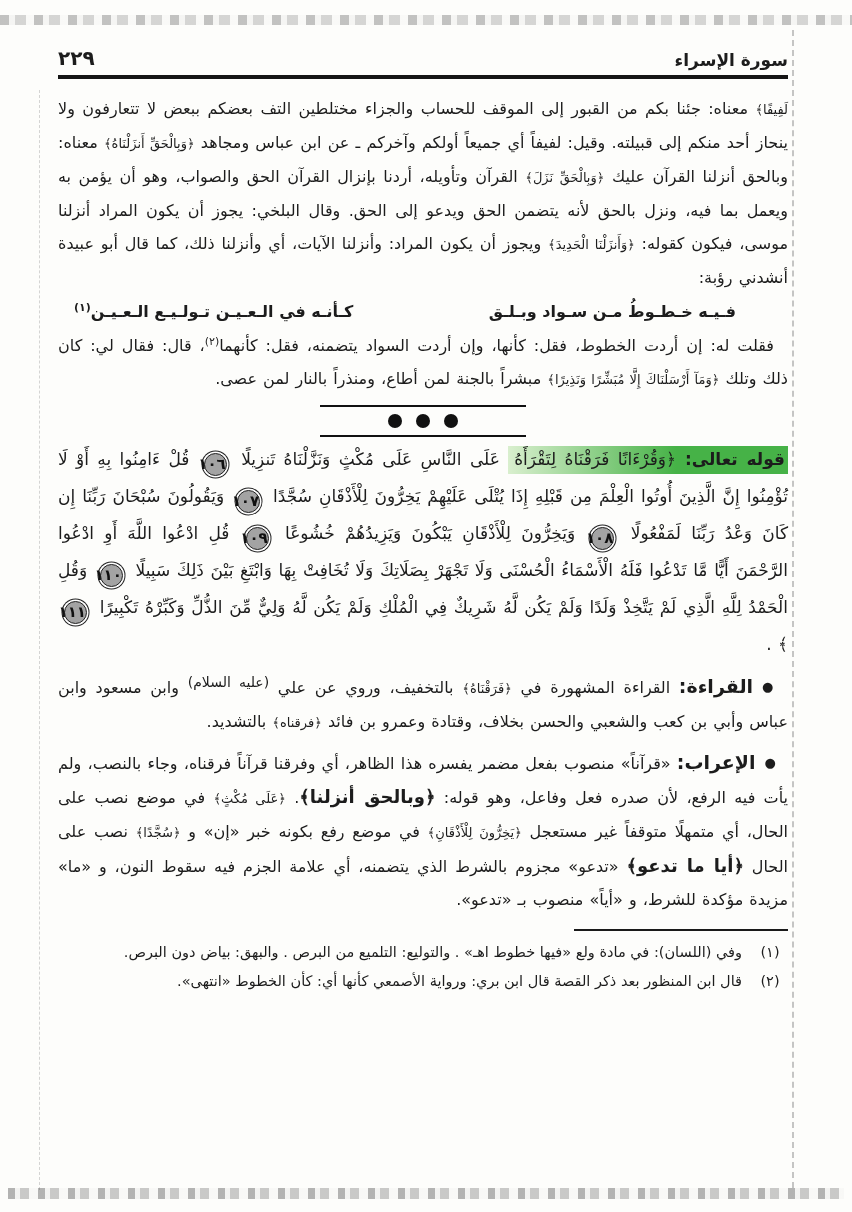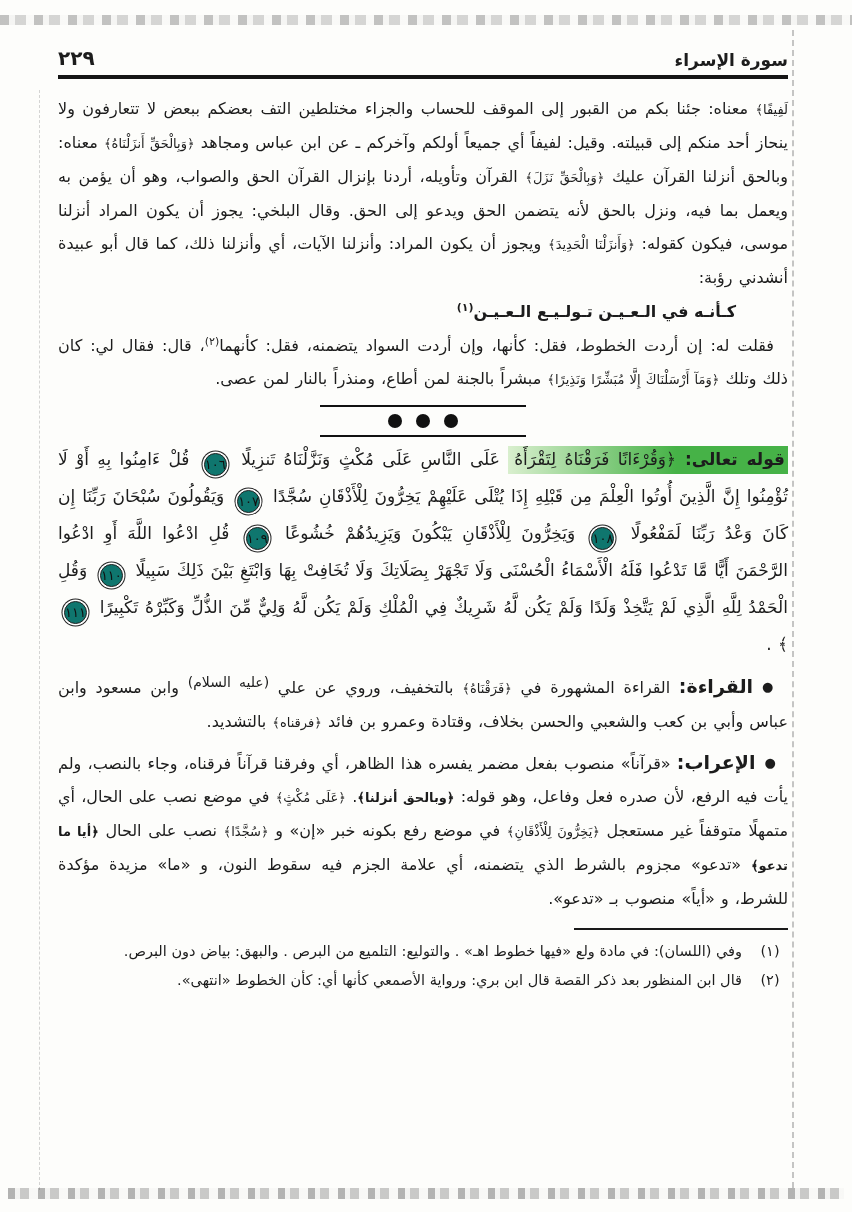--- a/index.html
+++ b/index.html
@@ -38,30 +38,30 @@
 
   .quran{font-size:17px;line-height:37px;margin-top:4px;}
 
   .section{margin-top:7px;}
   .bullet{font-size:13px;margin-right:12px;margin-left:9px;vertical-align:2px;}
   .sec-title{font-weight:bold;font-size:19px;}
 
   
   .r-n{}
   .r-q{font-size:13px;}
-  .r-qb{font-size:13px;font-weight:bold;}
+  .r-qb{font-size:18px;font-weight:bold;}
   .r-q2{}
   .r-sup{font-size:11px;vertical-align:super;line-height:0;}
   .r-sym{font-size:14px;vertical-align:super;line-height:0;letter-spacing:0;margin-top:28px;}
   .r-hlb{font-weight:bold;background:var(--hl1,#46b247);padding:3px 3px 5px 0;}
   .r-hlq{background:linear-gradient(to left, var(--hl1,#46b247), var(--hl2,#d9efce));padding:3px 0 5px 6px;}
   .vnum{display:inline-block;width:21px;height:21px;line-height:21px;border-radius:50%;
-        font-size:13px;text-align:center;background:#0f766e;color:#111;
+        font-size:15px;text-align:center;background:#a3a3a3;color:#111;
         border:1px solid #222;box-shadow:0 0 0 1.5px #fff, 0 0 0 2.5px #222;
-        margin:0 6px;vertical-align:-4px;font-weight:normal;}
+        margin:0 6px;vertical-align:-4px;font-weight:bold;}
 
   .fn-sep{width:214px;border-top:2px solid #1a1a1a;margin:13px 0 7px auto;}
   .fn{display:flex;gap:10px;font-size:14.5px;line-height:29px;}
   .fn-num{flex:0 0 36px;text-align:center;}
   .fn-text{flex:1;text-align:justify;}
 </style>
 </head>
 <body>
 
 <div class="page">
@@ -73,20 +73,21 @@
 
     <div class="header">
       <div class="surah">سورة الإسراء</div>
       <div class="pnum">٢٢٩</div>
     </div>
     <div class="rule"></div>
 
     <p class="para first"><span class="r-q">لَفِيفًا﴾</span><span class="r-n"> معناه: جئنا بكم من القبور إلى الموقف للحساب والجزاء مختلطين التف بعضكم ببعض لا تتعارفون ولا ينحاز أحد منكم إلى قبيلته. وقيل: لفيفاً أي جميعاً أولكم وآخركم ـ عن ابن عباس ومجاهد </span><span class="r-q">﴿وَبِالْحَقِّ أَنزَلْنَاهُ﴾</span><span class="r-n"> معناه: وبالحق أنزلنا القرآن عليك </span><span class="r-q">﴿وَبِالْحَقِّ نَزَلَ﴾</span><span class="r-n"> القرآن وتأويله، أردنا بإنزال القرآن الحق والصواب، وهو أن يؤمن به ويعمل بما فيه، ونزل بالحق لأنه يتضمن الحق ويدعو إلى الحق. وقال البلخي: يجوز أن يكون المراد أنزلنا موسى، فيكون كقوله: </span><span class="r-q">﴿وَأَنزَلْنَا الْحَدِيدَ﴾</span><span class="r-n"> ويجوز أن يكون المراد: وأنزلنا الآيات، أي وأنزلنا ذلك، كما قال أبو عبيدة أنشدني رؤبة:</span></p>
 
     <div class="poetry">
+      <span>فـيـه خـطـوطُ مـن سـواد وبـلـق</span>
       <span><span>كـأنـه في الـعـيـن تـولـيـع الـعـيـن</span><span class="fnref">(١)</span></span>
     </div>
 
     <p class="para indent"><span class="r-n">فقلت له: إن أردت الخطوط، فقل: كأنها، وإن أردت السواد يتضمنه، فقل: كأنهما</span><span class="r-sup">(٢)</span><span class="r-n">، قال: فقال لي: كان ذلك وتلك </span><span class="r-q">﴿وَمَآ أَرْسَلْنَاكَ إِلَّا مُبَشِّرًا وَنَذِيرًا﴾</span><span class="r-n"> مبشراً بالجنة لمن أطاع، ومنذراً بالنار لمن عصى.</span></p>
 
     <div class="separator">
       <div class="sep-line"></div>
       <div class="sep-dots">
           <i></i>
           <i></i>

